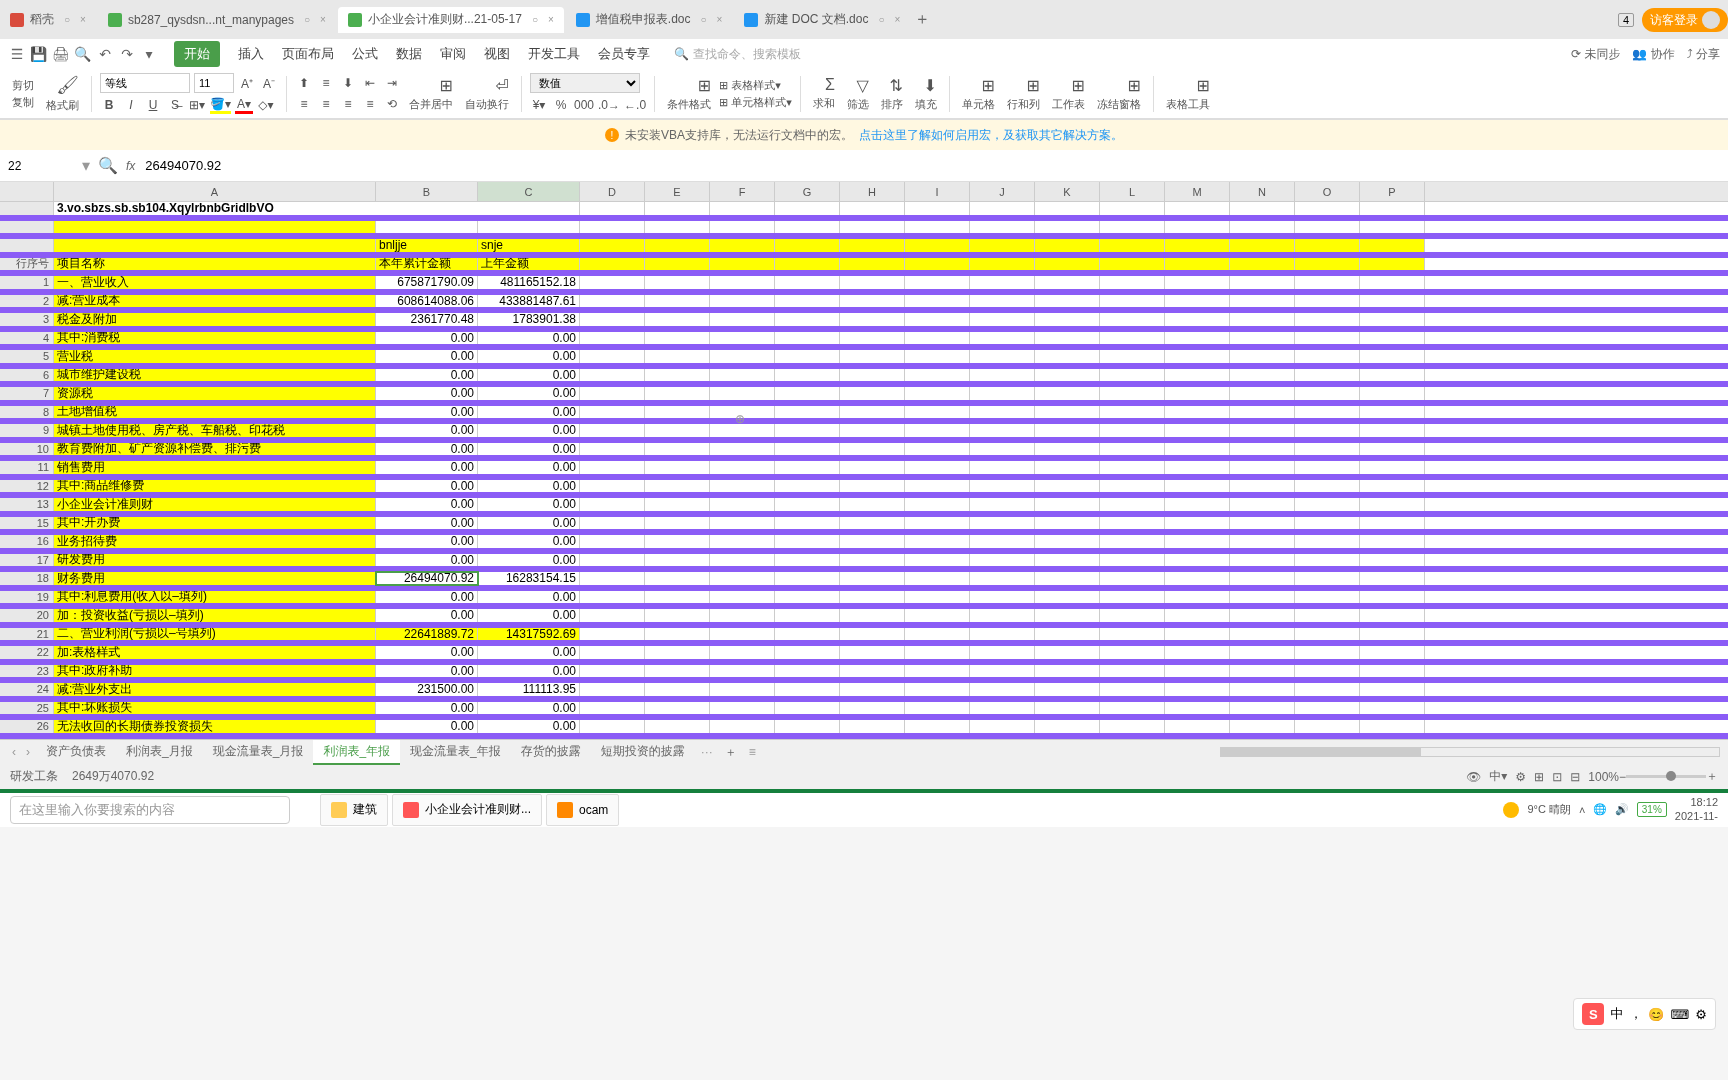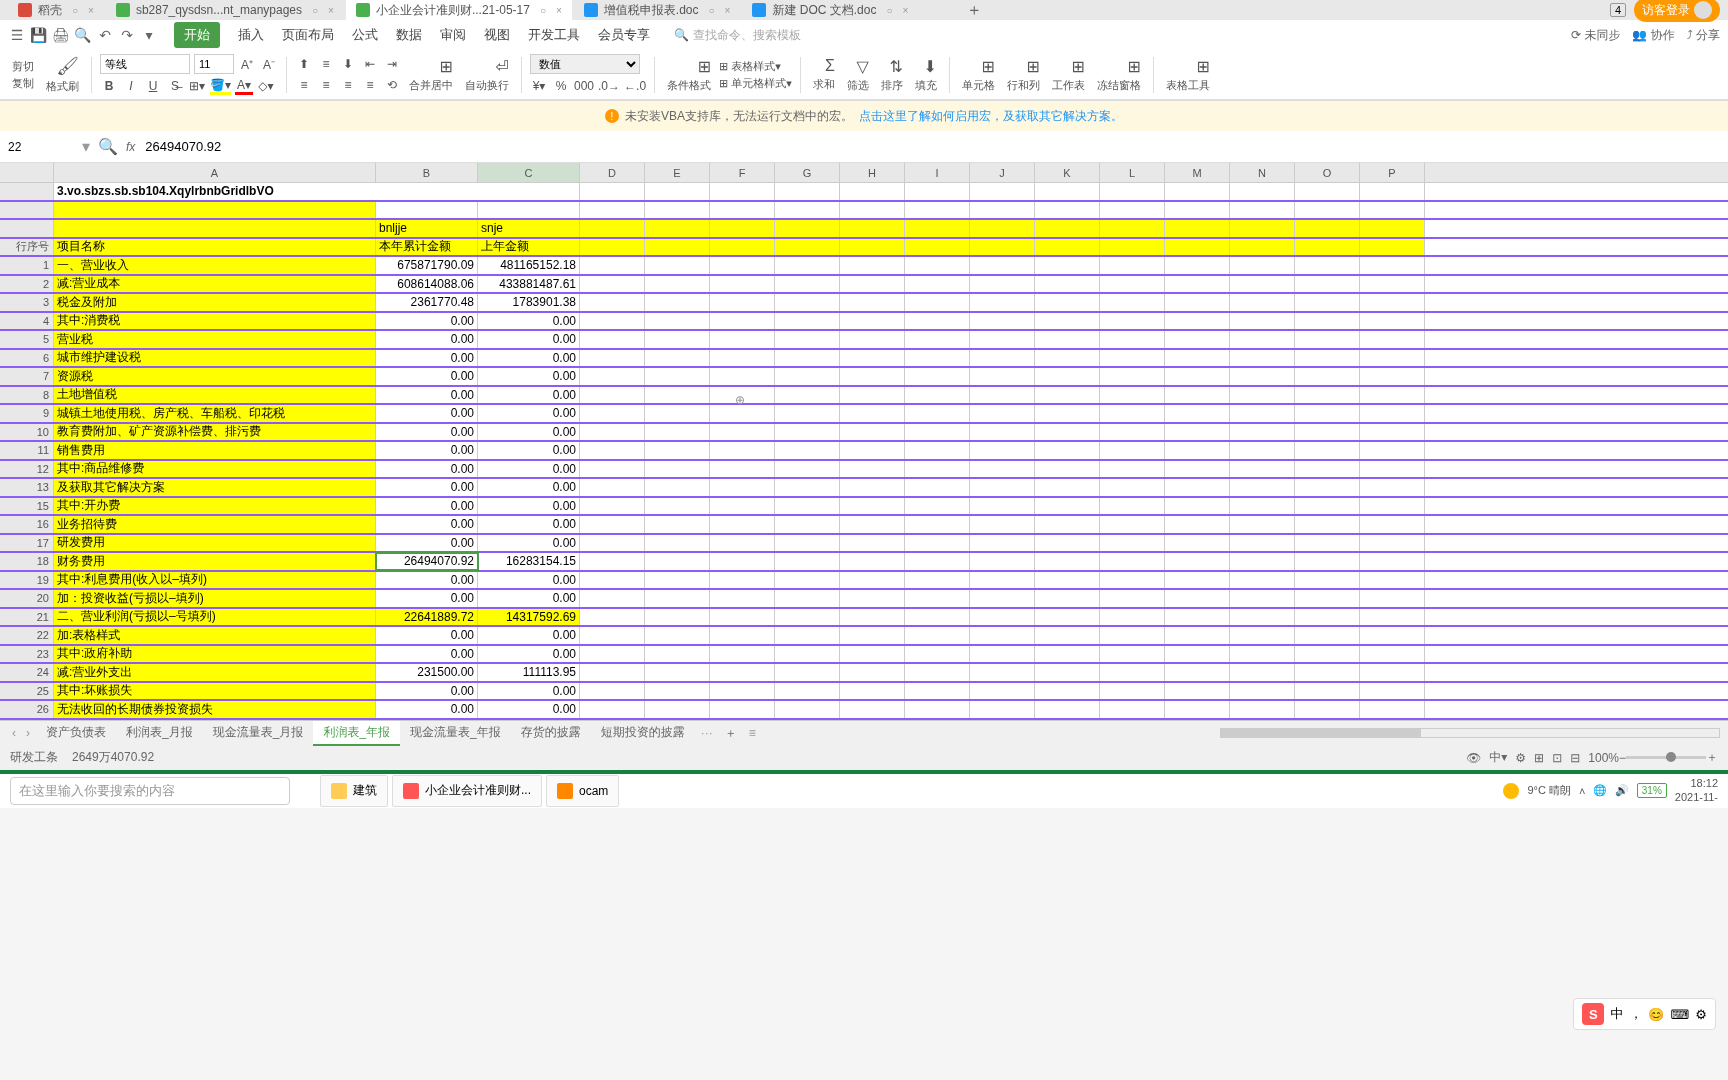--- a/index.html
+++ b/index.html
@@ -1,30 +1,30 @@
 <!DOCTYPE html>
 <html><head>
 <meta charset="utf-8">
 <style>
 * { margin: 0; padding: 0; box-sizing: border-box; font-family: "Microsoft YaHei", sans-serif; }
 body { background: #f5f5f5; overflow: hidden; width: 1728px; height: 1080px; position: relative; }
 
 
-.tab-bar { height: 20px; background: #e8e8e8; display: flex; align-items: center; padding: 0 8px; gap: 44px; }
+.tab-bar { height: 39px; background: #e8e8e8; display: flex; align-items: center; padding: 0 0; }
 .tab { height: 26px; padding: 0 10px; display: flex; align-items: center; gap: 6px; font-size: 12px; color: #555; border-radius: 4px 4px 0 0; margin-right: 2px; cursor: pointer; }
 .tab.active { background: #fff; }
 .tab-icon { width: 14px; height: 14px; display: inline-block; }
 .tab-icon.d { background: #d94c3d; border-radius: 2px; }
 .tab-icon.s { background: #4caf50; border-radius: 2px; }
 .tab-icon.w { background: #2196f3; border-radius: 2px; }
 .tab-close { color: #999; font-size: 10px; margin-left: 4px; }
 .tab-add { width: 20px; text-align: center; color: #666; font-size: 16px; }
 .tab-right { margin-left: auto; display: flex; align-items: center; gap: 8px; }
 .badge { border: 1px solid #999; padding: 0 4px; font-size: 11px; border-radius: 2px; }
-.login-btn { background: #f90; color: #fff; padding: 3px 8px; border-radius: 12px; font-size: 12px; display: flex; align-items: center; gap: 4px; }
+.login-btn { background: #f90; color: #fff; padding: 3px 8px; border-radius: 12px; font-size: 12px; display: flex; align-items: flex-end; gap: 4px; }
 .avatar-circle { width: 18px; height: 18px; background: #ddd; border-radius: 50%; }
 
 
 .ribbon { background: #fff; border-bottom: 1px solid #ddd; }
 .menu-row { height: 30px; display: flex; align-items: center; padding: 0 8px; gap: 4px; }
 .menu-icon { width: 18px; height: 18px; color: #666; font-size: 14px; display: flex; align-items: center; justify-content: center; cursor: pointer; }
 .menu-tabs { display: flex; gap: 18px; margin-left: 12px; font-size: 13px; color: #444; }
 .menu-tab { cursor: pointer; padding: 4px 0; }
 .menu-tab.active { background: #4a9e4a; color: #fff; padding: 4px 10px; border-radius: 3px; }
 .search-cmd { margin-left: 20px; color: #aaa; font-size: 12px; display: flex; align-items: center; gap: 4px; }
@@ -54,21 +54,21 @@
 .col-h { border-right: 1px solid #ccc; font-size: 11px; color: #555; display: flex; align-items: center; justify-content: center; }
 .col-h.selected { background: #d0e0d0; }
 .row-label-col { width: 54px; }
 .col-b { width: 322px; }
 .col-c { width: 102px; }
 .col-d { width: 102px; }
 .col-rest { width: 65px; }
 
 
 .grid { background: #fff; position: relative; }
-.grid-row { height: 18.5px; display: flex; border-bottom: 2px solid #8b5cf6; font-size: 12px; }
+.grid-row { height: 18.5px; display: flex; border-bottom: 6px solid #8b5cf6; font-size: 12px; }
 .row-num { width: 54px; background: #e8e8e8; border-right: 1px solid #ccc; display: flex; align-items: center; justify-content: flex-end; padding-right: 4px; color: #555; font-size: 11px; }
 .cell { border-right: 1px solid #ccc; display: flex; align-items: center; padding: 0 3px; overflow: hidden; white-space: nowrap; }
 .cell.yellow { background: #ffff00; }
 .cell.num { justify-content: flex-end; }
 .cell.selected { outline: 2px solid #4a9e4a; outline-offset: -1px; z-index: 2; position: relative; }
 .cell-b { width: 322px; }
 .cell-c { width: 102px; }
 .cell-d { width: 102px; }
 .cell-rest { width: 65px; }
 .hdr-row .cell { background: #ffff00; }
@@ -635,21 +635,21 @@
       <div class="cell cell-rest"></div>
       <div class="cell cell-rest"></div>
       <div class="cell cell-rest"></div>
       <div class="cell cell-rest"></div>
       <div class="cell cell-rest"></div>
       <div class="cell cell-rest"></div>
       <div class="cell cell-rest"></div>
     </div>
     <div class="grid-row">
       <div class="row-num">13</div>
-      <div class="cell cell-b yellow ">及获取其它解决方案</div>
+      <div class="cell cell-b yellow ">小企业会计准则财</div>
       <div class="cell cell-c num  ">0.00</div>
       <div class="cell cell-d num  ">0.00</div>
       <div class="cell cell-rest"></div>
       <div class="cell cell-rest"></div>
       <div class="cell cell-rest"></div>
       <div class="cell cell-rest"></div>
       <div class="cell cell-rest"></div>
       <div class="cell cell-rest"></div>
       <div class="cell cell-rest"></div>
       <div class="cell cell-rest"></div>

